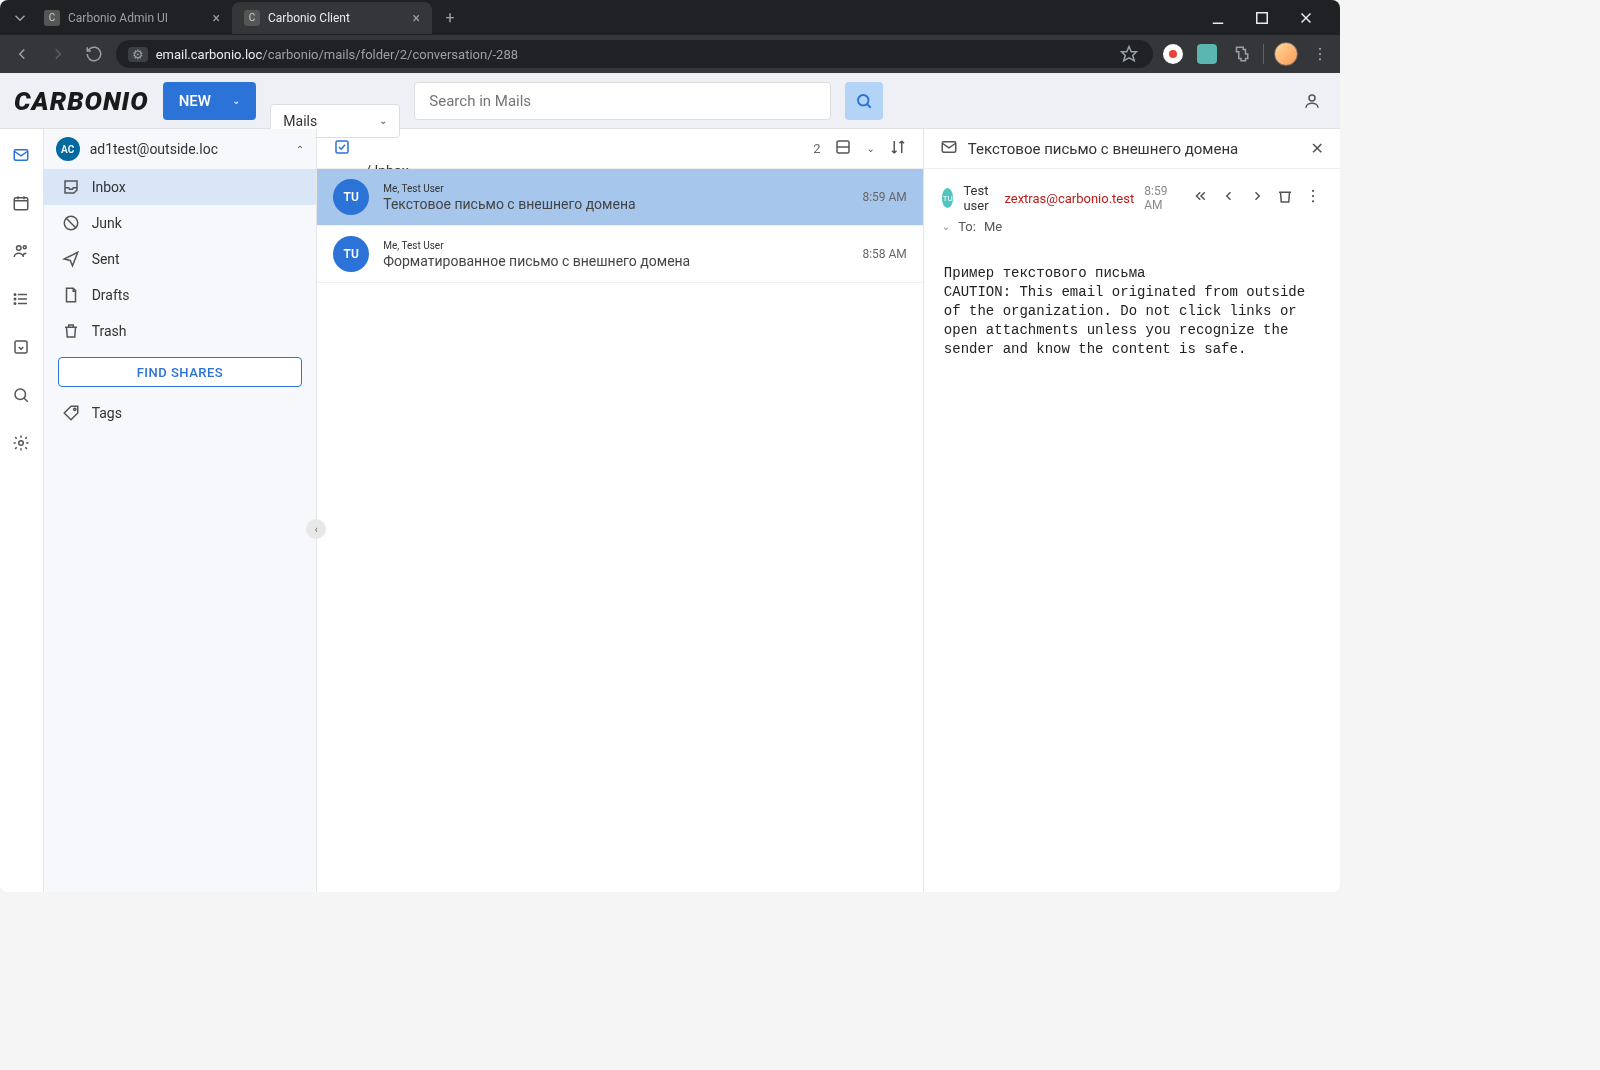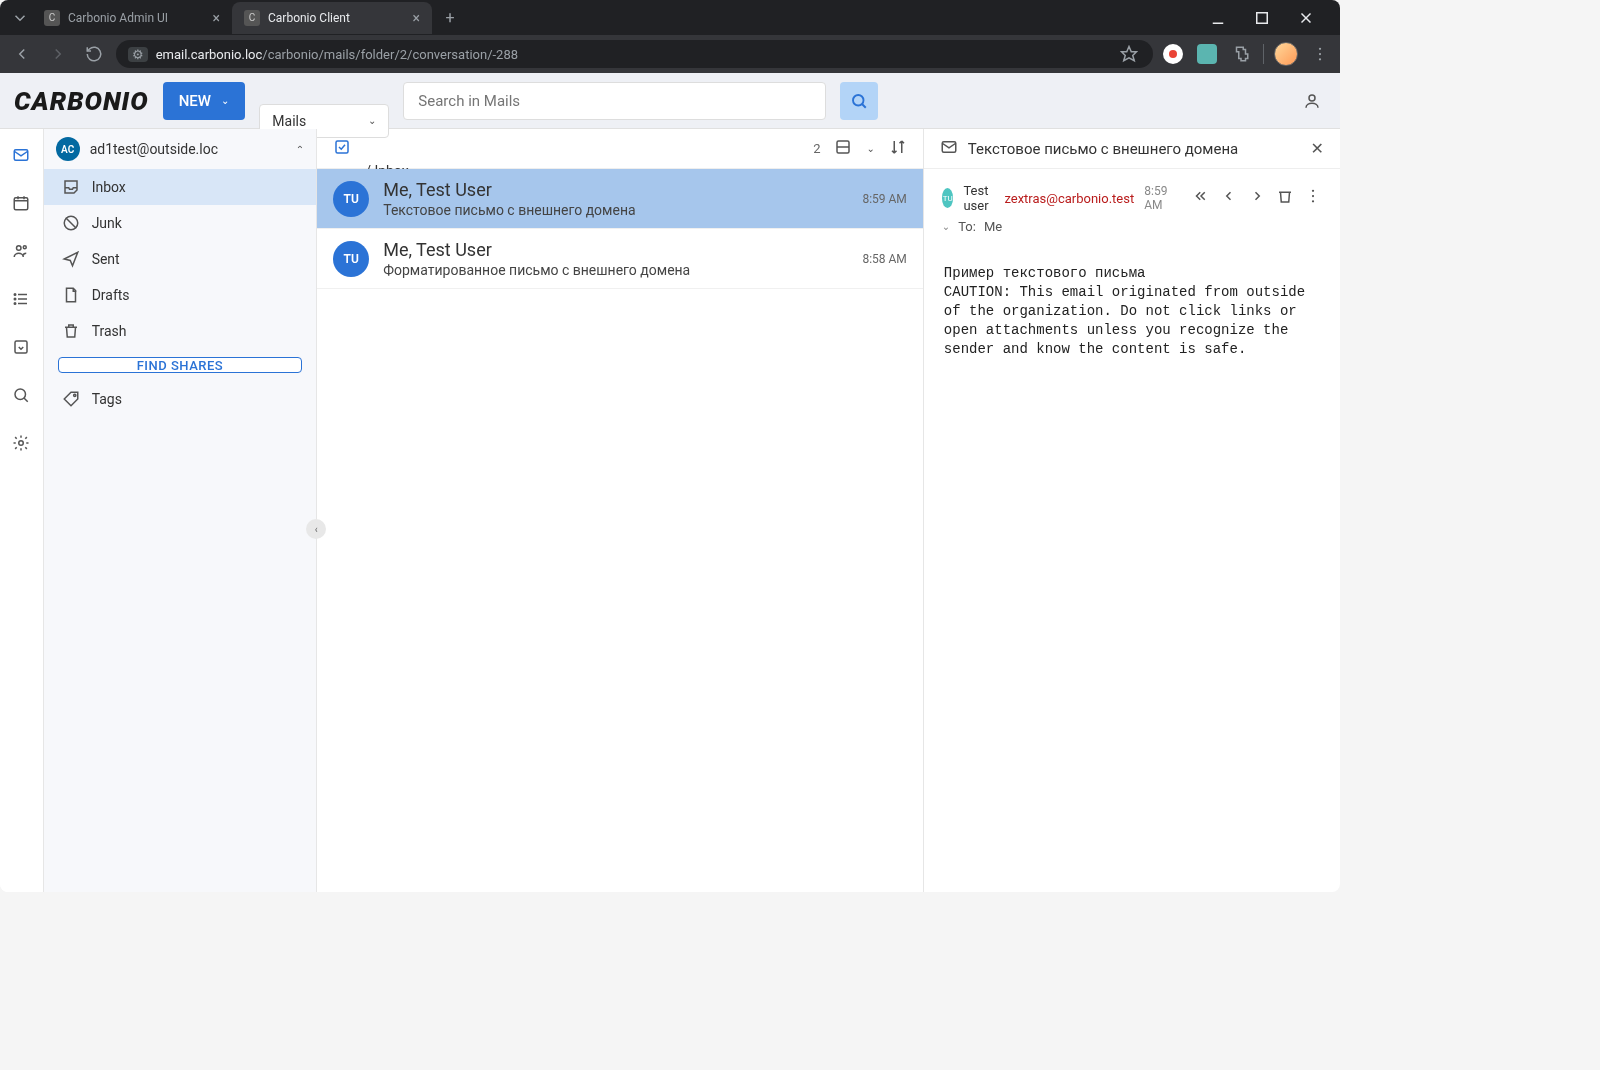--- a/index.html
+++ b/index.html
@@ -31,21 +31,21 @@
 .ext-icon2 { width: 20px; height: 20px; background: #5bb5b0; border-radius: 4px; }
 .profile-avatar { width: 24px; height: 24px; border-radius: 50%; background: linear-gradient(135deg, #ffd89b, #ff9a56); border: 1px solid #666; }
 .divider-v { width: 1px; height: 20px; background: #5f6368; }
 
 
 .app { height: calc(892px - 73px); background: #fff; display: flex; flex-direction: column; }
 
 
 .topbar { height: 56px; background: #eef0f5; display: flex; align-items: center; padding: 0 14px; gap: 14px; border-bottom: 1px solid #e0e0e0; }
 .logo { font-size: 26px; font-weight: 900; letter-spacing: 1px; color: #1a1a1a; font-style: italic; }
-.new-btn { height: 38px; background: #2b73d6; color: #fff; border: none; border-radius: 4px; padding: 0 16px; display: flex; align-items: center; gap: 10px; font-size: 15px; font-weight: 500; cursor: pointer; }
+.new-btn { height: 38px; background: #2b73d6; color: #fff; border: none; border-radius: 4px; padding: 0 16px; display: flex; align-items: center; gap: 21px; font-size: 15px; font-weight: 500; cursor: pointer; }
 .new-btn .chev { font-size: 10px; }
 .scope-select { height: 34px; width: 130px; background: #fff; border: 1px solid #ddd; border-radius: 4px; padding: 0 12px; display: flex; align-items: center; justify-content: space-between; font-size: 14px; color: #333; cursor: pointer; margin-top: 40px; }
 .search-box { flex: 1; height: 38px; background: #fff; border: 1px solid #ddd; border-radius: 4px; padding: 0 14px; display: flex; align-items: center; max-width: 540px; }
 .search-box input { border: none; outline: none; flex: 1; font-size: 15px; color: #666; background: transparent; }
 .search-btn { width: 38px; height: 38px; background: #b3d4f7; border-radius: 4px; display: flex; align-items: center; justify-content: center; cursor: pointer; }
 .search-btn svg { stroke: #2b73d6; }
 .spacer { flex: 1; }
 .profile-icon { width: 28px; height: 28px; display: flex; align-items: center; justify-content: center; color: #555; cursor: pointer; }
 
 
@@ -58,36 +58,36 @@
 
 
 .sidebar { width: 276px; background: #f7f8fb; border-right: 1px solid #e6e6e6; display: flex; flex-direction: column; position: relative; }
 .sidebar-header { height: 40px; display: flex; align-items: center; padding: 0 12px; gap: 10px; cursor: pointer; }
 .avatar-sm { width: 24px; height: 24px; border-radius: 50%; background: #0369a1; color: #fff; font-size: 10px; font-weight: 600; display: flex; align-items: center; justify-content: center; }
 .acct-email { flex:1; font-size: 14px; color: #333; }
 .folder-list { }
 .folder-item { height: 36px; display: flex; align-items: center; padding: 0 18px; gap: 12px; font-size: 14px; color: #333; cursor: pointer; }
 .folder-item.active { background: #d8e6f7; }
 .folder-icon { width: 18px; height: 18px; display: flex; align-items: center; justify-content: center; color: #555; }
-.find-shares { margin: 8px 14px; height: 16px; border: 1px solid #2b73d6; border-radius: 4px; color: #2b73d6; background: #fff; display: flex; align-items: center; justify-content: center; font-size: 13px; font-weight: 500; letter-spacing: 0.5px; cursor: pointer; }
+.find-shares { margin: 8px 14px; height: 30px; border: 1px solid #2b73d6; border-radius: 4px; color: #2b73d6; background: #fff; display: flex; align-items: center; justify-content: center; font-size: 13px; font-weight: 500; letter-spacing: 0.5px; cursor: pointer; }
 .tags-row { height: 36px; display: flex; align-items: center; padding: 0 18px; gap: 12px; font-size: 14px; color: #333; cursor: pointer; }
 .collapse-handle { position: absolute; right: -10px; top: 390px; width: 20px; height: 20px; background: #e8e8e8; border-radius: 50%; display: flex; align-items: center; justify-content: center; font-size: 10px; color: #666; cursor: pointer; }
 
 
 .list-pane { width: 612px; border-right: 1px solid #e6e6e6; display: flex; flex-direction: column; }
 .list-header { height: 40px; display: flex; align-items: center; padding: 0 16px; gap: 14px; border-bottom: 1px solid #eee; }
 .list-header-left { display: flex; align-items: center; gap: 14px; color: #555; }
 .breadcrumb { font-size: 14px; color: #333; margin-top: 44px; }
 .list-header-right { margin-left: auto; display: flex; align-items: center; gap: 14px; color: #555; font-size: 13px; }
 .count { color: #666; }
 .msg-item { display: flex; align-items: center; padding: 10px 16px; gap: 14px; border-bottom: 1px solid #f0f0f0; cursor: pointer; }
 .msg-item.selected { background: #a6c6ec; }
 .msg-avatar { width: 36px; height: 36px; border-radius: 50%; background: #2b73d6; color: #fff; font-size: 12px; font-weight: 600; display: flex; align-items: center; justify-content: center; }
 .msg-body { flex: 1; }
-.msg-from { font-size: 18px; color: #333; }
+.msg-from { font-size: 10px; color: #333; }
 .msg-subject { font-size: 14px; color: #444; margin-top: 2px; }
 .msg-time { font-size: 12px; color: #666; }
 
 
 .reading-pane { flex: 1; display: flex; flex-direction: column; }
 .read-header { height: 40px; display: flex; align-items: center; padding: 0 16px; gap: 10px; border-bottom: 1px solid #eee; }
 .read-title { flex: 1; font-size: 15px; color: #333; }
 .close-x { color: #555; cursor: pointer; font-size: 16px; }
 .read-meta-card { margin: 14px; background: #fff; border-radius: 4px; }
 .read-meta-row1 { display: flex; align-items: center; gap: 10px; padding: 0 4px; }

